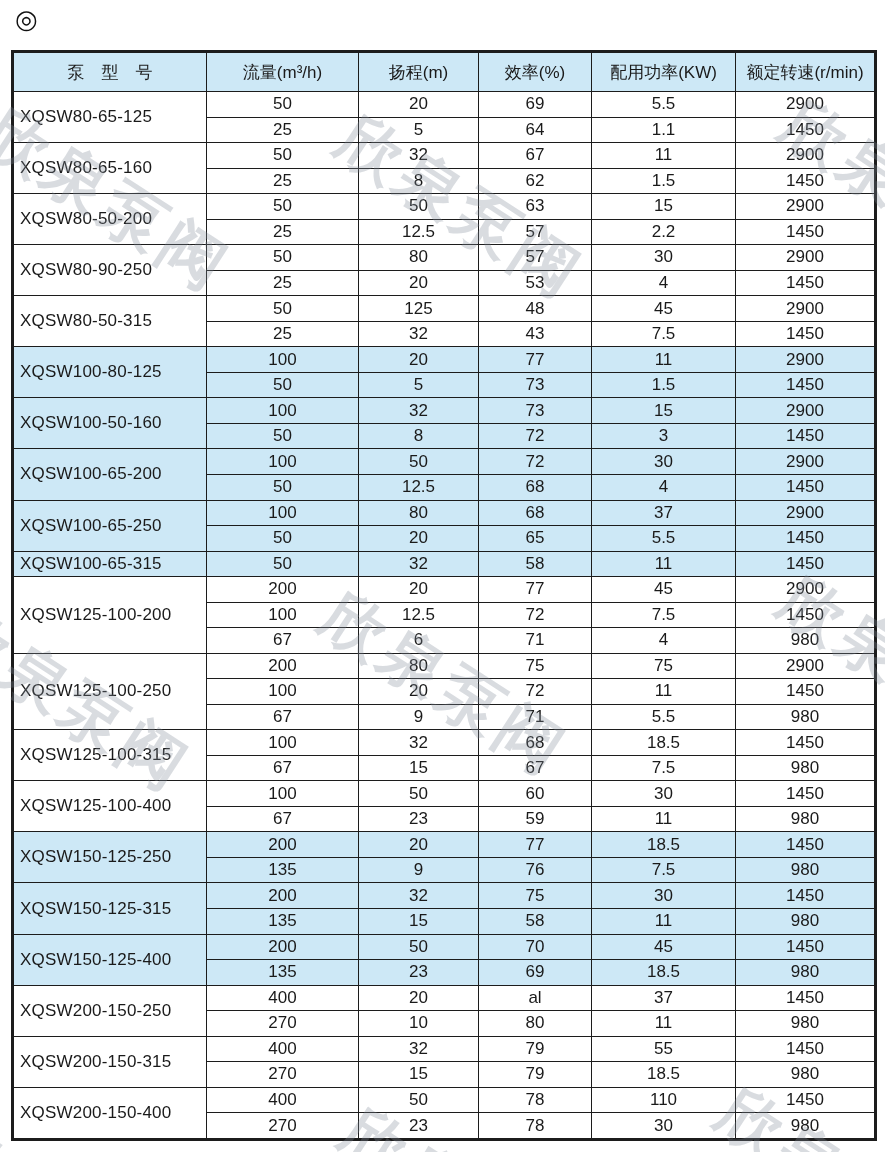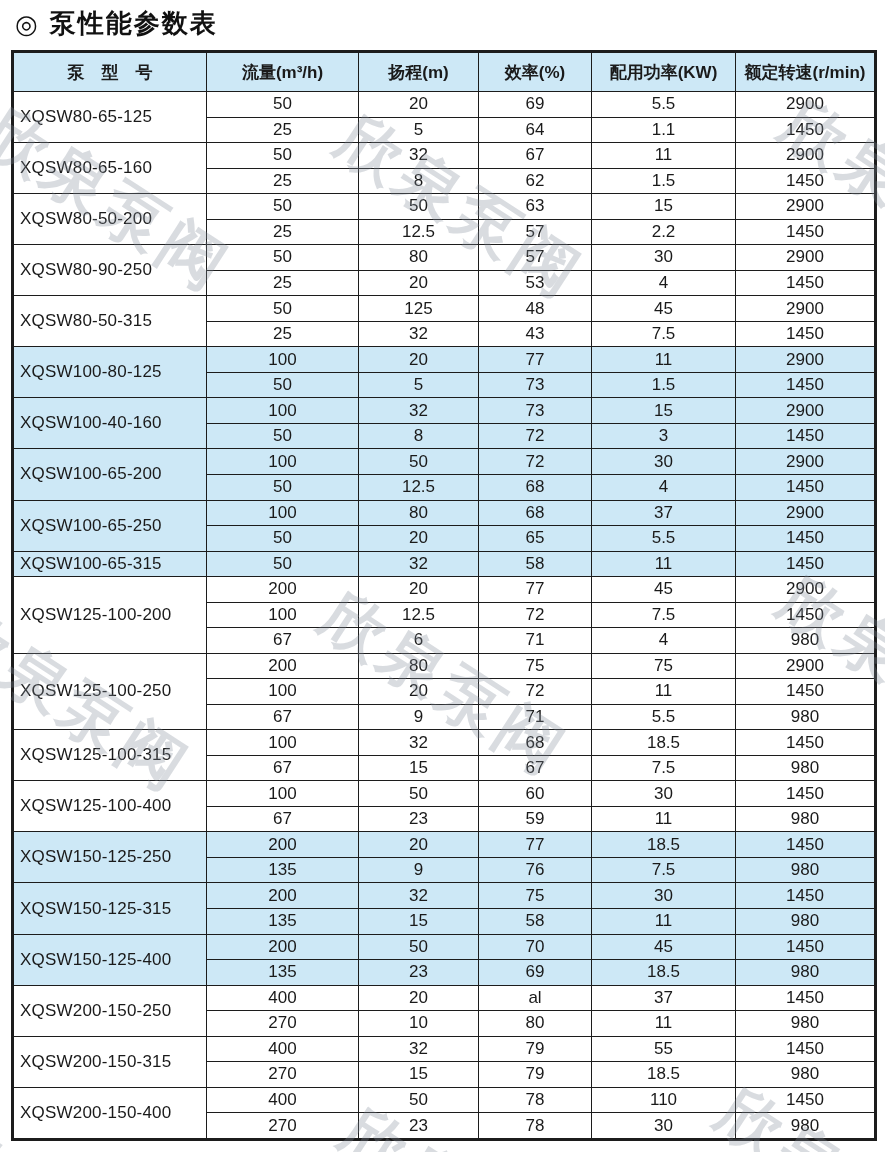--- a/index.html
+++ b/index.html
@@ -37,21 +37,21 @@
     vertical-align: middle;
     font-size: 17px;
     color: var(--text, #1a1a1a);
     padding: 0;
     overflow: hidden;
     white-space: nowrap;
   }
   table.pump thead th {
     height: 40px;
     background: var(--blue, #cde8f6);
-    font-weight: 700;
+    font-weight: 400;
     font-size: 17px;
   }
   table.pump td.model {
     text-align: left;
     padding-left: 6px;
     letter-spacing: 0.2px;
   }
   table.pump tr.shaded td { background: var(--blue, #cde8f6); }
 
   .watermarks {
@@ -70,21 +70,20 @@
     user-select: none;
   }
 </style>
 </head>
 <body style="--blue: #cde8f6; --border: #1c1c1c; --text: #1a1a1a;">
 
 <div class="page">
 
   <div class="title-row">
     <span class="bullet">◎</span>
-    <span class="title-text">泵性能参数表</span>
   </div>
 
   <div class="table-wrap">
     <table class="pump">
       <colgroup>
         <col style="width:194px">
           <col style="width:152px">
           <col style="width:120px">
         <col style="width:113px">
           <col style="width:144px">
@@ -185,21 +184,21 @@
             <td>2900</td>
           </tr>
           <tr class="shaded">
             <td>50</td>
             <td>5</td>
             <td>73</td>
             <td>1.5</td>
             <td>1450</td>
           </tr>
           <tr class="shaded">
-            <td rowspan="2" class="model">XQSW100-40-160</td>
+            <td rowspan="2" class="model">XQSW100-50-160</td>
             <td>100</td>
             <td>32</td>
             <td>73</td>
             <td>15</td>
             <td>2900</td>
           </tr>
           <tr class="shaded">
             <td>50</td>
             <td>8</td>
             <td>72</td>

